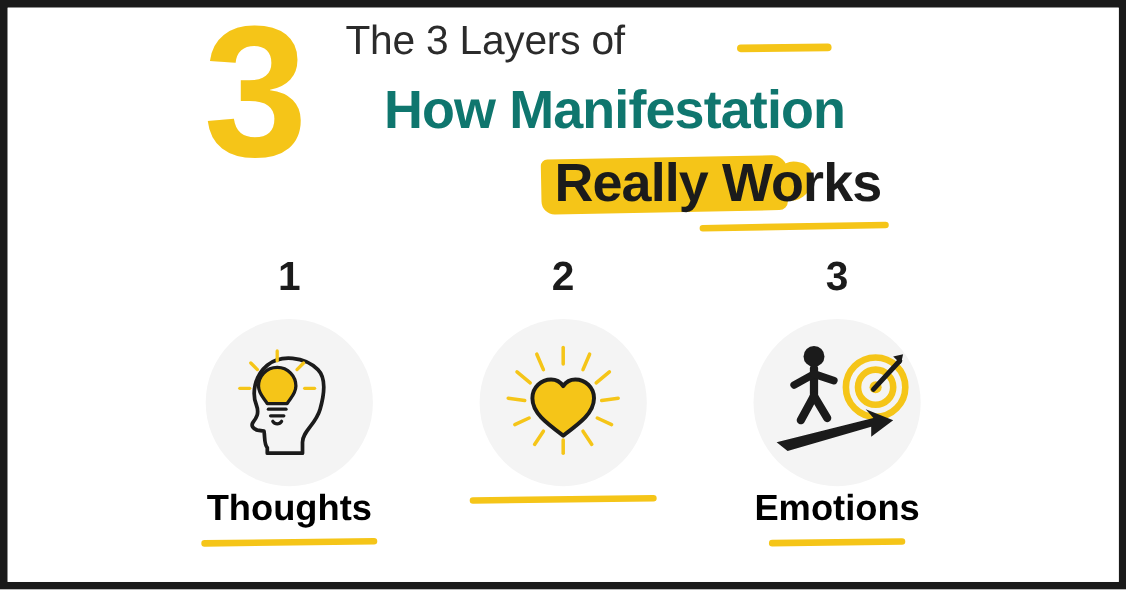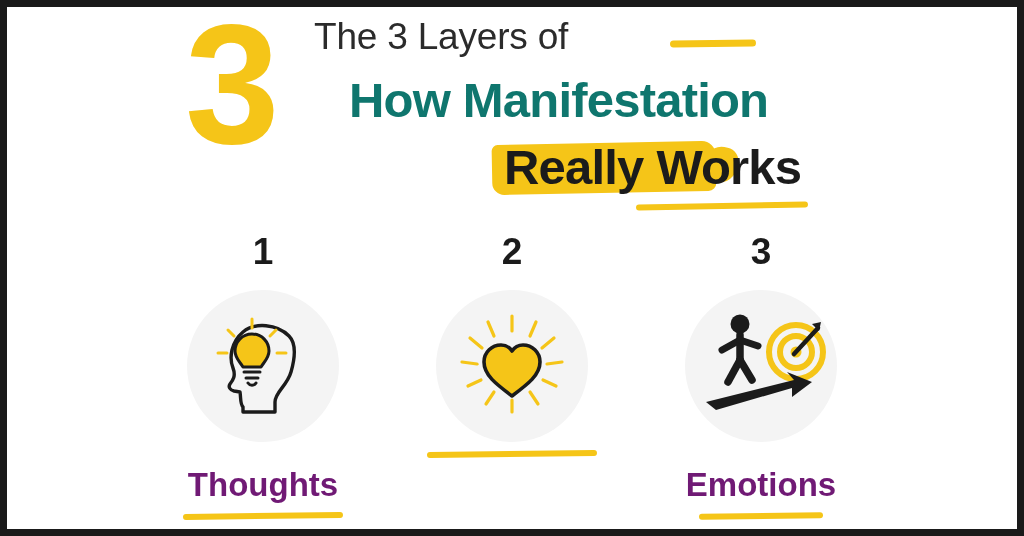--- a/index.html
+++ b/index.html
@@ -149,25 +149,25 @@
     margin-top: 18px;
     width: 152px;
     height: 152px;
     border-radius: 50%;
     background: #f4f4f4;
     display: flex;
     align-items: center;
     justify-content: center;
   }
   .label {
-    margin-top: 24px;
+    margin-top: 1px;
     font-size: 33px;
     line-height: 38px;
     font-weight: 700;
-    color: #701a75;
+    color: #000000;
   }
   .label-underline {
     margin-top: 9px;
     height: 6px;
     background: #f5c518;
     border-radius: 4px;
     transform: rotate(-0.7deg);
   }
   .u1 { width: 160px; }
   .u2 { width: 170px; }

